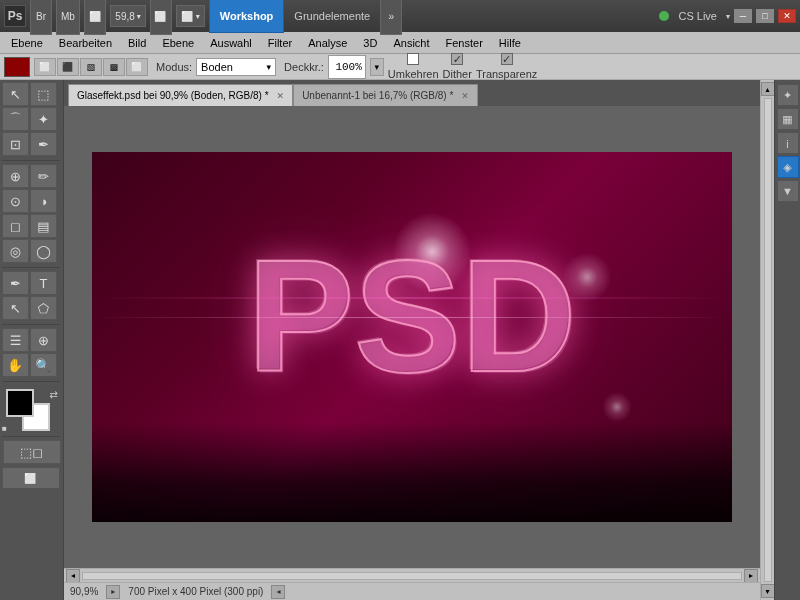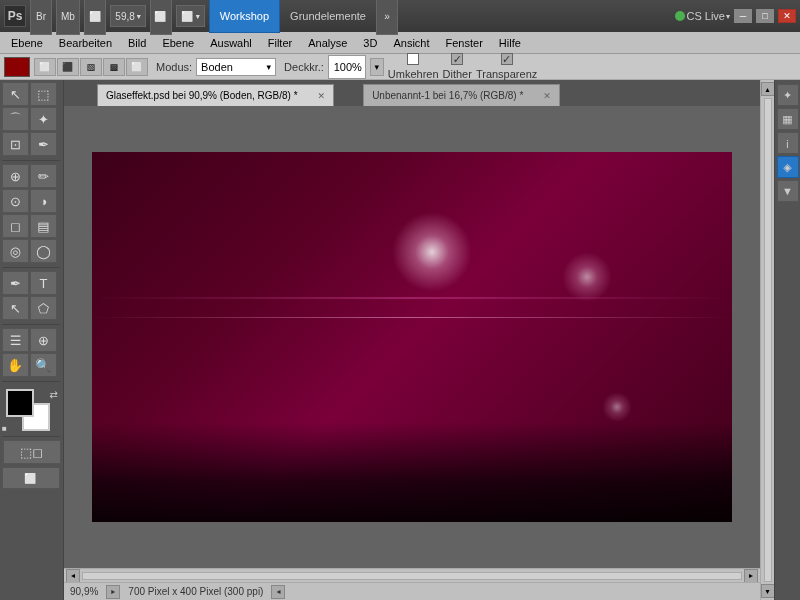--- a/index.html
+++ b/index.html
@@ -7,25 +7,25 @@
 
     
     #titlebar {
       width: 800px; height: 32px; background: linear-gradient(to bottom, #4a4a4a, #383838);
       display: flex; align-items: center; padding: 0 4px; gap: 4px;
     }
     .tb-logo { width: 22px; height: 22px; background: #2e2e2e; border: 1px solid #555; display: flex; align-items: center; justify-content: center; color: #ccc; font-weight: bold; font-size: 12px; }
     .tb-btn { height: 38px; min-width: 22px; background: #555; border: 1px solid #666; color: #ddd; font-size: 10px; display: flex; align-items: center; justify-content: center; padding: 0 4px; cursor: pointer; }
     .tb-dropdown { display: flex; align-items: center; background: #555; border: 1px solid #666; height: 22px; padding: 0 4px; color: #ddd; font-size: 10px; gap: 2px; cursor: pointer; }
     .tb-arrow { font-size: 8px; }
-    .workspace-btn { background: #2878c8; color: white; border: 1px solid #1a60a8; height: 24px; padding: 16px 10px; font-size: 11px; font-weight: normal; cursor: pointer; display: flex; align-items: center; }
+    .workspace-btn { background: #2878c8; color: white; border: 1px solid #1a60a8; height: 24px; padding: 16px 10px; font-size: 11px; font-weight: bold; cursor: pointer; display: flex; align-items: center; }
     .tb-text { color: #ccc; font-size: 11px; padding: 0 6px; }
     .tb-spacer { flex: 1; }
     .tb-right { display: flex; align-items: center; gap: 4px; }
-    .cs-live { display: flex; align-items: center; gap: 1px; color: #ccc; font-size: 11px; cursor: pointer; }
+    .cs-live { display: flex; align-items: center; gap: 9px; color: #ccc; font-size: 11px; cursor: pointer; }
     .cs-dot { width: 10px; height: 10px; background: #4caf50; border-radius: 50%; }
     .win-btn { width: 18px; height: 14px; display: flex; align-items: center; justify-content: center; font-size: 9px; cursor: pointer; border: 1px solid #888; }
     .win-min { background: #888; color: #fff; }
     .win-max { background: #888; color: #fff; }
     .win-close { background: #c0392b; color: #fff; border-color: #a93226; }
 
     
     #menubar {
       width: 800px; height: 22px; background: #c0c0c0; border-bottom: 1px solid #999;
       display: flex; align-items: center; padding: 0 4px; gap: 2px;
@@ -35,21 +35,21 @@
     
     #optionsbar {
       width: 800px; height: 26px; background: #c8c8c8; border-bottom: 1px solid #aaa;
       display: flex; align-items: center; padding: 0 4px; gap: 4px;
     }
     .opt-swatch { width: 26px; height: 20px; background: #8b0000; border: 1px solid #555; cursor: pointer; }
     .opt-group { display: flex; align-items: center; gap: 1px; }
     .opt-btn { width: 22px; height: 18px; background: #b8b8b8; border: 1px solid #999; display: flex; align-items: center; justify-content: center; font-size: 9px; cursor: pointer; }
     .opt-label { font-size: 11px; color: #333; margin-left: 4px; }
     .opt-dropdown { display: flex; align-items: center; background: white; border: 1px solid #999; height: 18px; padding: 0 4px; font-size: 11px; min-width: 80px; cursor: pointer; gap: 2px; }
-    .opt-input { width: 38px; height: 24px; background: white; border: 1px solid #999; padding: 0 3px; font-size: 11px; text-align: right; }
+    .opt-input { width: 38px; height: 24px; background: white; border: 1px solid #999; padding: 0 3px; font-size: 11px; text-align: right; font-family: Liberation Mono, monospace; }
     .opt-checkbox-group { display: flex; align-items: center; gap: 3px; font-size: 11px; color: #333; flex-direction: column; }
     .opt-checkbox { width: 12px; height: 12px; border: 1px solid #666; background: white; display: flex; align-items: center; justify-content: center; }
 
     
     #main { display: flex; width: 800px; height: 520px; }
 
     
     #toolbar {
       width: 64px; background: #535353; border-right: 1px solid #444;
       display: flex; flex-direction: column; padding: 2px;
@@ -64,21 +64,21 @@
     .swatch-swap { position: absolute; top: 0; right: 2px; font-size: 10px; color: #ccc; cursor: pointer; }
     .extra-btn { width: 58px; height: 22px; background: #686868; border: 1px solid #555; display: flex; align-items: center; justify-content: center; cursor: pointer; color: #ddd; font-size: 10px; margin-top: 2px; }
 
     
     #canvas-area {
       flex: 1; background: #636363; overflow: hidden; display: flex; flex-direction: column;
     }
 
     
     #tabs { display: flex; align-items: flex-end; background: #535353; padding-left: 4px; padding-top: 4px; gap: 0; }
-    .tab { height: 22px; padding: 0 8px; background: #b0b0b0; border: 1px solid #888; border-bottom: none; display: flex; align-items: center; gap: 20px; cursor: pointer; font-size: 10px; color: #333; margin-left: 29px; }
+    .tab { height: 22px; padding: 0 8px; background: #b0b0b0; border: 1px solid #888; border-bottom: none; display: flex; align-items: center; gap: 8px; cursor: pointer; font-size: 10px; color: #333; }
     .tab.active { background: #d4d4d4; color: #000; }
     .tab-close { font-size: 9px; color: #666; cursor: pointer; }
 
     
     #canvas-wrapper { flex: 1; background: #636363; display: flex; align-items: center; justify-content: center; overflow: hidden; position: relative; }
 
     
     #canvas-img {
       width: 640px; height: 370px; position: relative; overflow: hidden;
       background: linear-gradient(135deg, #3d0018 0%, #5a0025 30%, #7a003a 50%, #3d0018 100%);
@@ -301,20 +301,21 @@
       <div id="canvas-img">
 
         <div class="dark-strip"></div>
 
         <div class="flare" style="width:80px;height:80px;top:60px;left:300px;opacity:0.9;"></div>
         <div class="flare" style="width:50px;height:50px;top:100px;right:120px;opacity:0.6;"></div>
         <div class="flare" style="width:30px;height:30px;bottom:100px;right:100px;opacity:0.5;"></div>
 
         <div class="psd-text-container">
           <div style="display:inline-block;">
+            <div class="psd-text">PSD</div>
             <div style="overflow:hidden;height:50px;opacity:0.5;display:block;margin-top:-10px;">
               
             </div>
           </div>
         </div>
 
         <div style="position:absolute;top:50%;left:0;right:0;height:2px;background:linear-gradient(to right,transparent,rgba(255,100,200,0.3),transparent);transform:translateY(-40px);"></div>
         <div style="position:absolute;top:50%;left:0;right:0;height:1px;background:linear-gradient(to right,transparent,rgba(255,180,230,0.5),transparent);transform:translateY(-20px);"></div>
       </div>
     </div>

